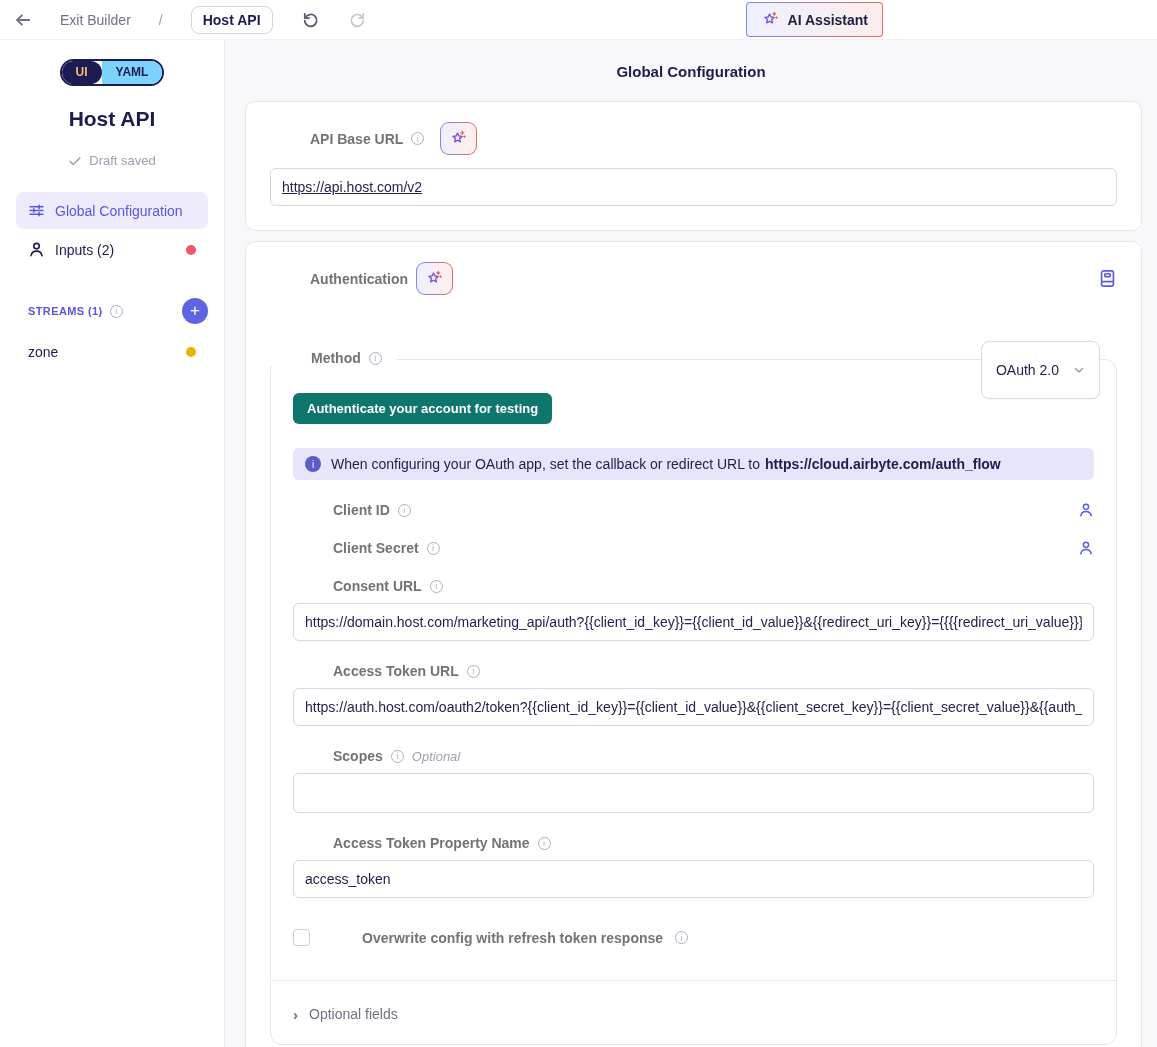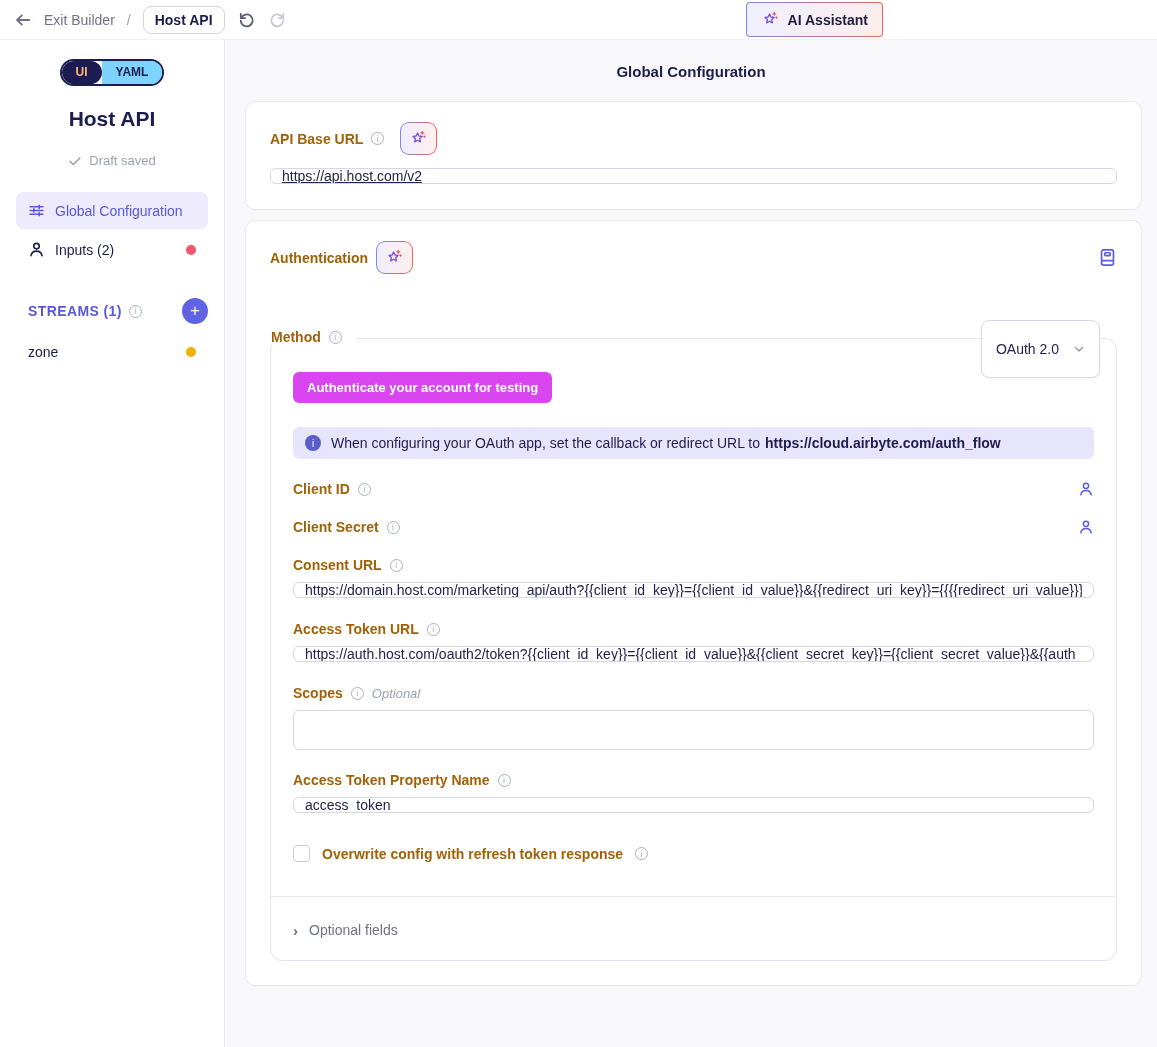--- a/index.html
+++ b/index.html
@@ -5,21 +5,21 @@
   * { box-sizing: border-box; margin: 0; padding: 0; }
   html,body { width: 1157px; height: 1047px; overflow: hidden; }
   body {
     font-family: "Liberation Sans", "DejaVu Sans", sans-serif;
     color: #1c1c4f;
     background: #fff;
   }
   
   .topbar {
     height: 40px; display: flex; align-items: center;
-    padding: 0 14px; gap: 12px; background: #fff;
+    padding: 0 14px; gap: 28px; background: #fff;
     border-bottom: 1px solid #f1f1f5;
   }
   .icon-btn { display:flex; align-items:center; justify-content:center; background:none; border:none; cursor:pointer; }
   .exit-label { font-size: 14px; color: #6e7285; }
   .crumb-sep { font-size: 14px; color: #9ba0b0; }
   .name-pill {
     border: 1px solid #d3d6e0; border-radius: 8px;
     padding: 5px 11px; font-size: 14px; font-weight: 700; color: #1c1c4f;
     background: #fff;
   }
@@ -51,51 +51,51 @@
   .sb-nav { margin-top: 24px; }
   .sb-item {
     display: flex; align-items: center; gap: 10px;
     margin: 2px 16px; padding: 10px 12px; border-radius: 8px;
     font-size: 14px; color: #1c1c4f; cursor: pointer;
   }
   .sb-item.selected { background: #edebfc; color: #5a57dd; font-weight: 400; }
   .sb-item .grow { flex: 1; }
   .dot { width: 10px; height: 10px; border-radius: 50%; flex: 0 0 10px; }
   .streams-row { display: flex; align-items: center; margin: 30px 16px 0; padding-left: 12px; }
-  .streams-label { font-size: 14px; font-weight: 700; letter-spacing: .4px; color: #5a57dd; }
+  .streams-label { font-size: 11px; font-weight: 700; letter-spacing: .4px; color: #5a57dd; }
   .streams-row .grow { flex: 1; }
   .plus-btn {
     width: 26px; height: 26px; border-radius: 50%; border: none; cursor: pointer;
     background: #6064e3; color: #fff; font-size: 17px; line-height: 1;
     display: flex; align-items: center; justify-content: center; padding-bottom: 2px;
   }
   .info-i {
     display: inline-flex; align-items: center; justify-content: center;
     width: 13px; height: 13px; border-radius: 50%;
     border: 1px solid #aab0bf; color: #aab0bf;
     font-size: 9px; font-style: normal; font-weight: 400; flex: 0 0 13px;
   }
   
   .main-title { text-align: center; font-size: 15px; font-weight: 700; padding: 23px 0 21px; color: #1c1c4f; }
   .cards { padding: 0 15px 0 20px; }
   .card {
     background: #fff; border: 1px solid #e6e7ee; border-radius: 10px;
     padding: 20px 24px 24px; margin-bottom: 10px;
   }
-  .label { font-size: 14px; font-weight: 700; color: #a16207; }
+  .label { font-size: 14px; font-weight: 700; color: #737373; margin-left: 40px; }
   .label-row { display: flex; align-items: center; gap: 8px; }
   .ai-mini-btn {
     width: 37px; height: 33px; margin-left: 8px;
     display: flex; align-items: center; justify-content: center;
     border: 1px solid transparent; border-radius: 9px; cursor: pointer;
     background: linear-gradient(90deg,#f0eefd,#fdf0ee) padding-box,
                 linear-gradient(90deg,#8286f2,#e8685e) border-box;
   }
   .text-input {
-    width: 100%; height: 16px; margin-top: 13px;
+    width: 100%; height: 38px; margin-top: 13px;
     border: 1px solid #d5d7e2; border-radius: 6px;
     padding: 0 11px; font-size: 14px; color: #23234f;
     font-family: "Liberation Sans", sans-serif; background: #fff; outline: none;
   }
   .text-input.underlined { text-decoration: underline; }
   .auth-head { display: flex; align-items: center; }
   .auth-head .grow { flex: 1; }
   
   .fieldset {
     position: relative; border: 1px solid #e3e4ed; border-radius: 12px;
@@ -107,21 +107,21 @@
   }
   .method-select {
     position: absolute; top: -19px; right: 16px;
     display: flex; align-items: center; gap: 14px;
     background: #fff; border: 1px solid #d8dae3; border-radius: 8px;
     padding: 20px 14px; font-size: 14px; color: #23234f; cursor: pointer;
     box-shadow: 0 1px 2px rgba(20,20,60,.04);
   }
   .auth-btn {
     display: inline-block; border: none; cursor: pointer;
-    background: #d946ef; color: #fff; font-weight: 700; font-size: 13px;
+    background: #0f766e; color: #fff; font-weight: 700; font-size: 13px;
     padding: 8px 14px; border-radius: 6px;
     font-family: "Liberation Sans", sans-serif;
   }
   .banner {
     margin-top: 24px; background: #e7e5fb; border-radius: 6px;
     display: flex; align-items: center; gap: 10px; padding: 8px 12px;
     font-size: 14px; color: #1e1e50;
   }
   .banner-icon {
     width: 16px; height: 16px; border-radius: 50%; background: #5a5ec9; color: #fff;

